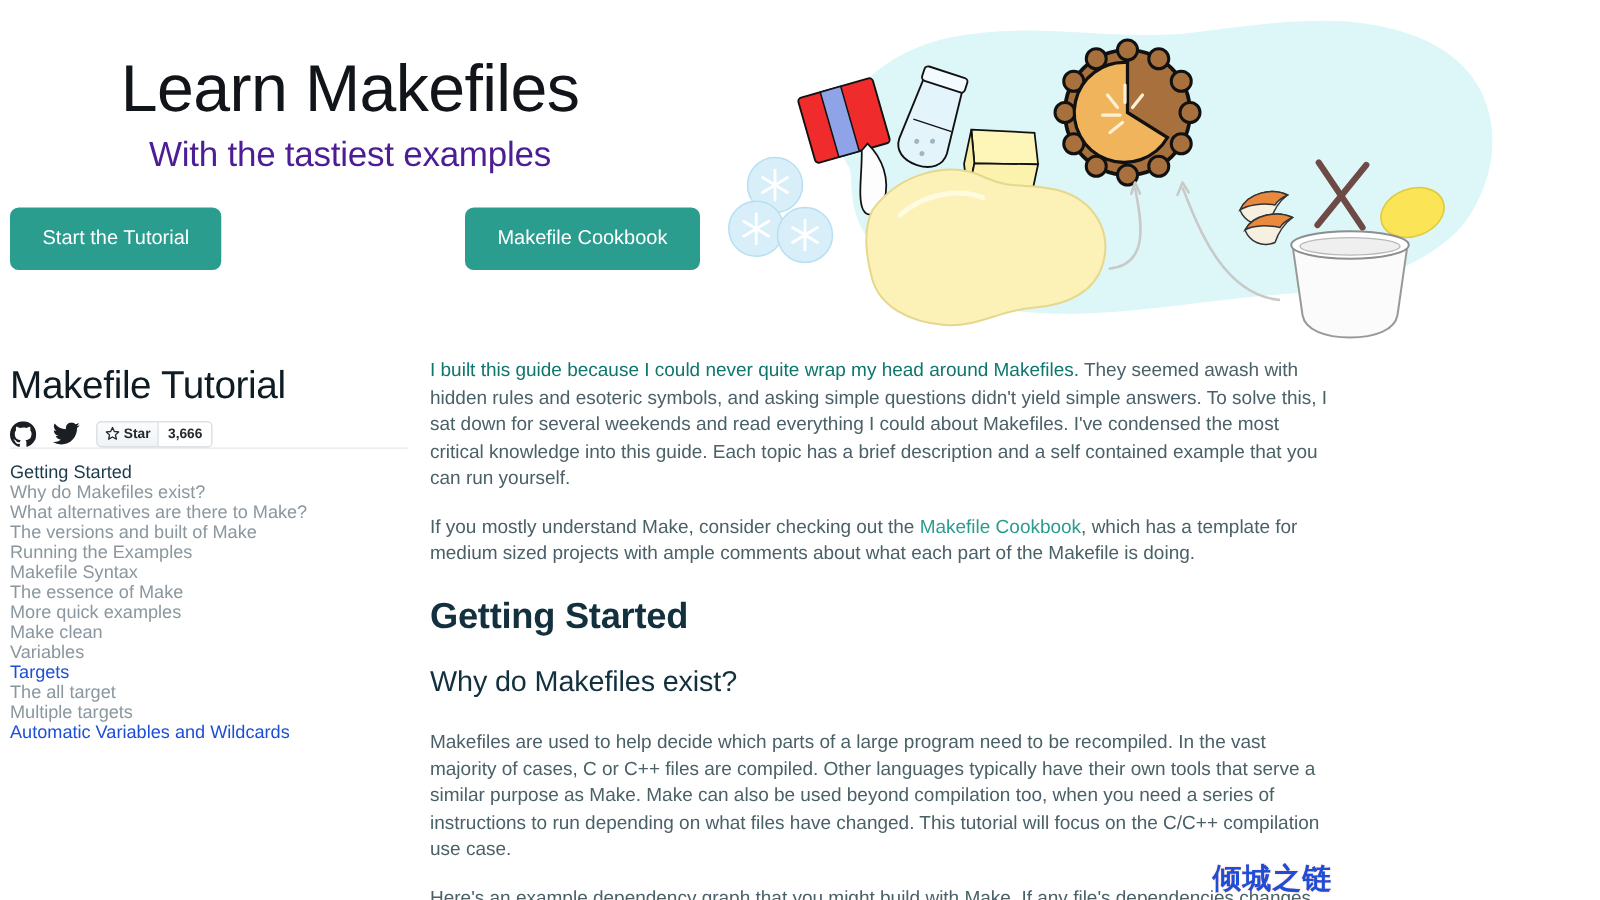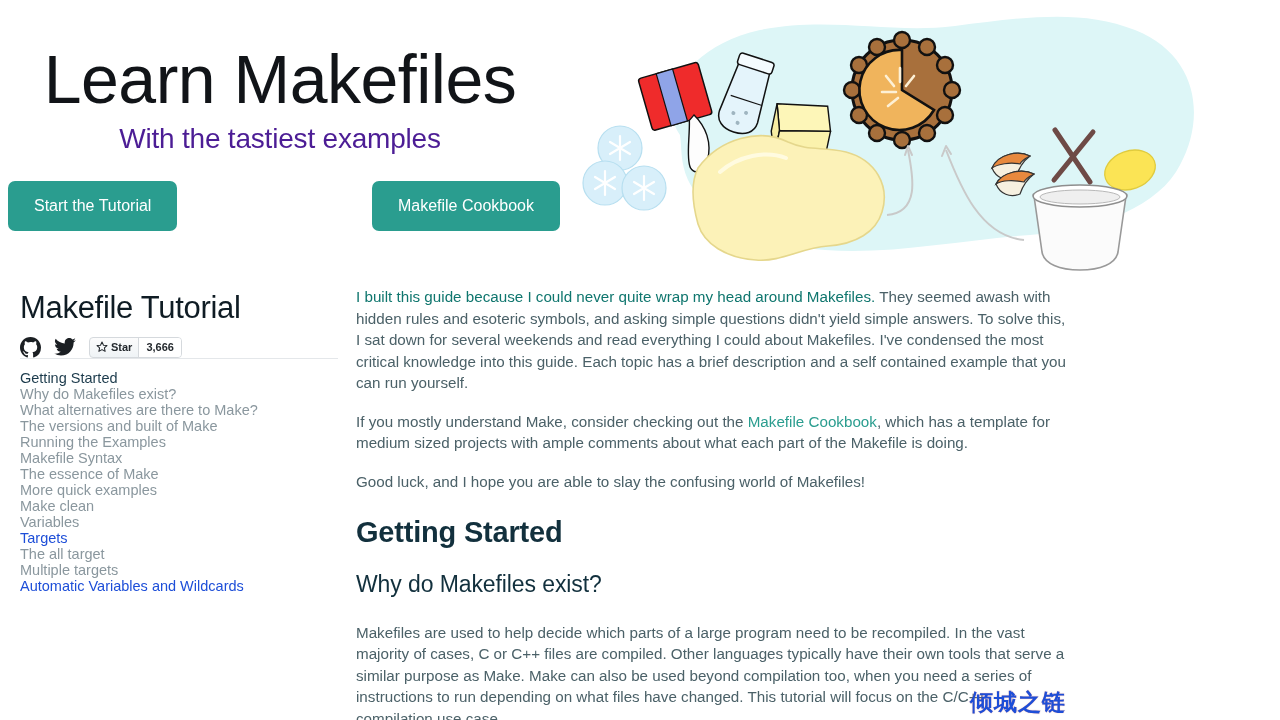--- a/index.html
+++ b/index.html
@@ -20,21 +20,21 @@
     overflow: hidden;
   }
   .hero-left {
     position: absolute;
     left: 0; top: 0;
     width: 560px;
     text-align: center;
     padding-top: 44px;
   }
   .hero-title {
-    font-size: 68px;
+    font-size: 53px;
     font-weight: 400;
     color: #111418;
     letter-spacing: -0.5px;
     line-height: 1.05;
     margin: 0 0 8px 0;
   }
   .hero-sub {
     font-size: 28px;
     font-weight: 400;
     color: #4c1d95;
@@ -67,21 +67,20 @@
     width: 720px;
     height: 272px;
   }
 
   
   .page {
     display: flex;
     width: 1092px;
     height: 448px;
     overflow: hidden;
-    padding-left: 12px;
   }
   .sidebar {
     width: 340px;
     flex: 0 0 340px;
     padding: 18px 10px 0 8px;
     overflow: hidden;
   }
   .side-title {
     font-size: 31px;
     font-weight: 400;
@@ -362,21 +361,20 @@
       <li class="nav-top">Automatic Variables and Wildcards</li>
     </ul>
   </aside>
 
   <main class="main">
 
     <p><b>I built this guide because I could never quite wrap my head around Makefiles.</b><span> They seemed awash with hidden rules and esoteric symbols, and asking simple questions didn't yield simple answers. To solve this, I sat down for several weekends and read everything I could about Makefiles. I've condensed the most critical knowledge into this guide. Each topic has a brief description and a self contained example that you can run yourself.</span></p>
 
     <p><span>If you mostly understand Make, consider checking out the </span><a class="link" href="#">Makefile Cookbook</a><span>, which has a template for medium sized projects with ample comments about what each part of the Makefile is doing.</span></p>
 
-    <p>Good luck, and I hope you are able to slay the confusing world of Makefiles!</p>
 
     <h2 class="h2">Getting Started</h2>
     <h3 class="h3">Why do Makefiles exist?</h3>
 
     <p>Makefiles are used to help decide which parts of a large program need to be recompiled. In the vast majority of cases, C or C++ files are compiled. Other languages typically have their own tools that serve a similar purpose as Make. Make can also be used beyond compilation too, when you need a series of instructions to run depending on what files have changed. This tutorial will focus on the C/C++ compilation use case.</p>
     <p>Here's an example dependency graph that you might build with Make. If any file's dependencies changes, then they will get recompiled.</p>
 
     <div class="watermark">倾城之链</div>
   </main>
 </div>

